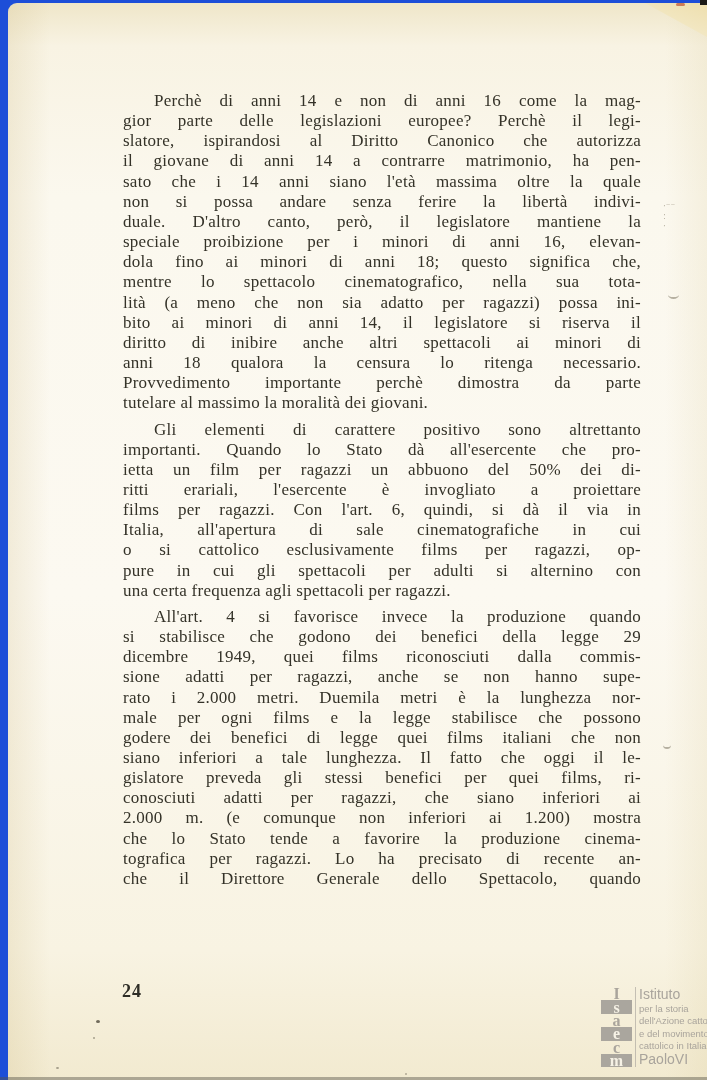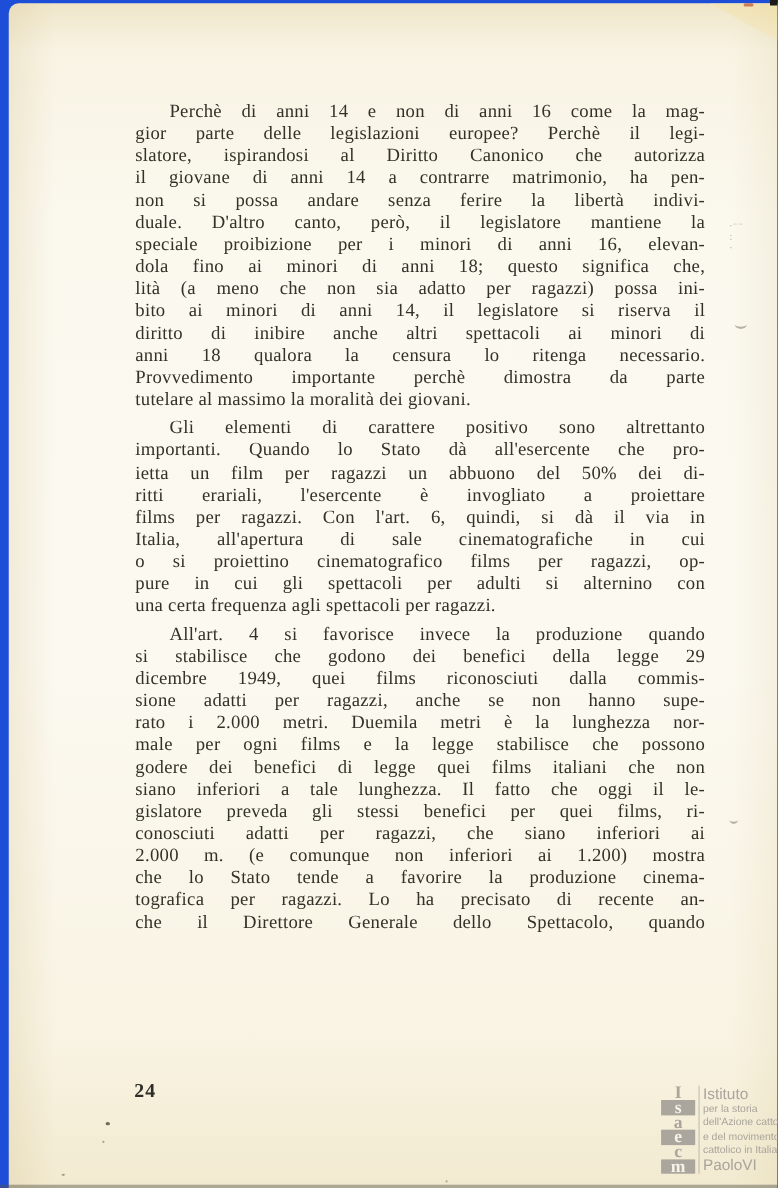--- a/index.html
+++ b/index.html
@@ -87,39 +87,41 @@
   <div id="paper">
     <div class="corner-triangle"></div>
     <div class="red-sliver"></div>
 
     <div id="text-block">
         <div class="paragraph">
           <div class="tline first">Perchè di anni 14 e non di anni 16 come la mag-</div>
           <div class="tline">gior parte delle legislazioni europee? Perchè il legi-</div>
           <div class="tline">slatore, ispirandosi al Diritto Canonico che autorizza</div>
           <div class="tline">il giovane di anni 14 a contrarre matrimonio, ha pen-</div>
+          <div class="tline">sato che i 14 anni siano l'età massima oltre la quale</div>
           <div class="tline">non si possa andare senza ferire la libertà indivi-</div>
           <div class="tline">duale. D'altro canto, però, il legislatore mantiene la</div>
           <div class="tline">speciale proibizione per i minori di anni 16, elevan-</div>
           <div class="tline">dola fino ai minori di anni 18; questo significa che,</div>
+          <div class="tline">mentre lo spettacolo cinematografico, nella sua tota-</div>
           <div class="tline">lità (a meno che non sia adatto per ragazzi) possa ini-</div>
           <div class="tline">bito ai minori di anni 14, il legislatore si riserva il</div>
           <div class="tline">diritto di inibire anche altri spettacoli ai minori di</div>
           <div class="tline">anni 18 qualora la censura lo ritenga necessario.</div>
           <div class="tline">Provvedimento importante perchè dimostra da parte</div>
           <div class="tline last">tutelare al massimo la moralità dei giovani.</div>
         </div>
         <div class="paragraph">
           <div class="tline first">Gli elementi di carattere positivo sono altrettanto</div>
           <div class="tline">importanti. Quando lo Stato dà all'esercente che pro-</div>
           <div class="tline">ietta un film per ragazzi un abbuono del 50% dei di-</div>
           <div class="tline">ritti erariali, l'esercente è invogliato a proiettare</div>
           <div class="tline">films per ragazzi. Con l'art. 6, quindi, si dà il via in</div>
           <div class="tline">Italia, all'apertura di sale cinematografiche in cui</div>
-          <div class="tline">o si proiettino cinematografico films per ragazzi, op-</div>
+          <div class="tline">o si cattolico esclusivamente films per ragazzi, op-</div>
           <div class="tline">pure in cui gli spettacoli per adulti si alternino con</div>
           <div class="tline last">una certa frequenza agli spettacoli per ragazzi.</div>
         </div>
         <div class="paragraph">
           <div class="tline first">All'art. 4 si favorisce invece la produzione quando</div>
           <div class="tline">si stabilisce che godono dei benefici della legge 29</div>
           <div class="tline">dicembre 1949, quei films riconosciuti dalla commis-</div>
           <div class="tline">sione adatti per ragazzi, anche se non hanno supe-</div>
           <div class="tline">rato i 2.000 metri. Duemila metri è la lunghezza nor-</div>
           <div class="tline">male per ogni films e la legge stabilisce che possono</div>

